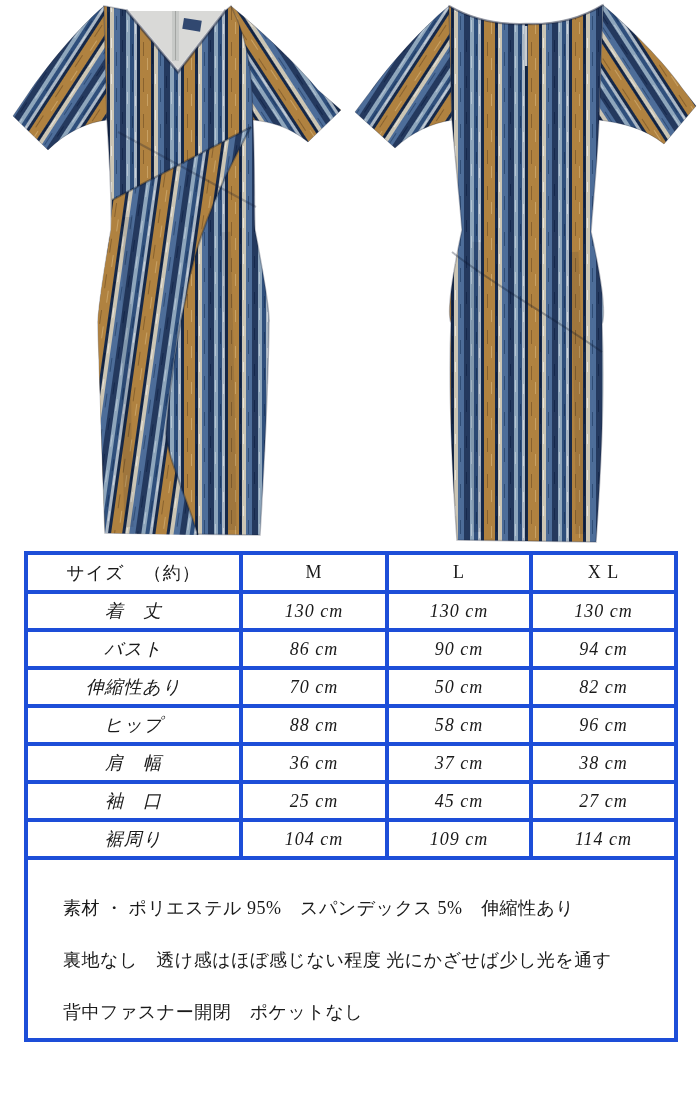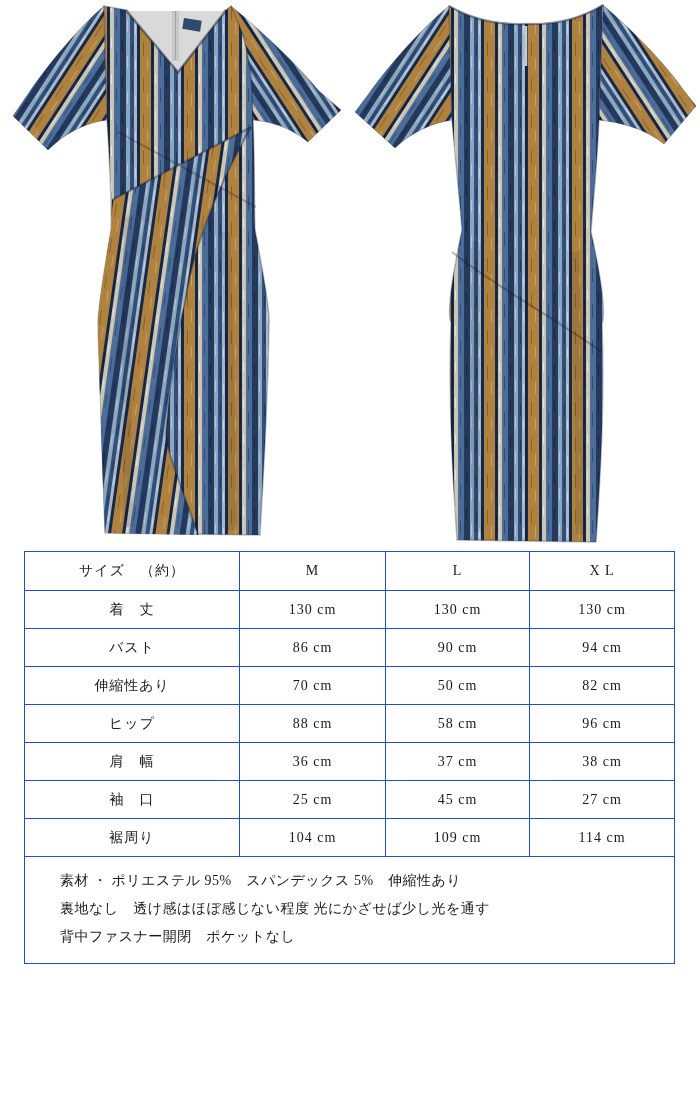--- a/index.html
+++ b/index.html
@@ -12,37 +12,37 @@
   }
   .canvas{position:relative;width:700px;height:1100px;background:#ffffff;}
   svg.photos{position:absolute;left:0;top:0;display:block;}
   table.size-table{
     position:absolute;left:24px;top:551px;
     width:650px;
     border-collapse:collapse;table-layout:fixed;
     background:#ffffff;
   }
   table.size-table th, table.size-table td{
-    border:1px solid #1d4ed8;
+    border:4px solid #1d4ed8;
     text-align:center;
-    font-size:14px;
+    font-size:18px;
     font-weight:normal;
     padding:0;
     letter-spacing:1px;
     white-space:nowrap;
   }
   table.size-table thead tr{height:39px;}
-  table.size-table tbody tr{height:38px;}
+  table.size-table tbody tr{height:38px;font-style:italic;}
   table.size-table tfoot td{
     text-align:left;
     padding:10px 8px 12px 35px;
     line-height:28px;
     letter-spacing:0.5px;
   }
-  .note-line{white-space:nowrap;}
+  .note-line{white-space:nowrap;margin-top:24px;}
 </style>
 </head>
 <body>
 
 <div class="canvas">
 
   <svg class="photos" width="700" height="548" viewBox="0 0 700 548" xmlns="http://www.w3.org/2000/svg" xmlns:xlink="http://www.w3.org/1999/xlink">
     <defs>
 
       <pattern id="pv" width="44" height="36" patternUnits="userSpaceOnUse">

